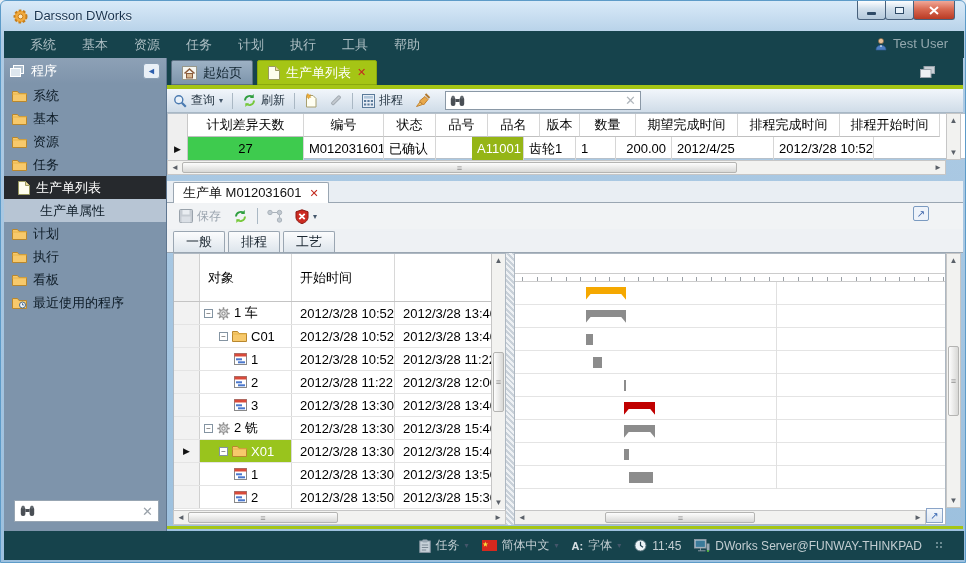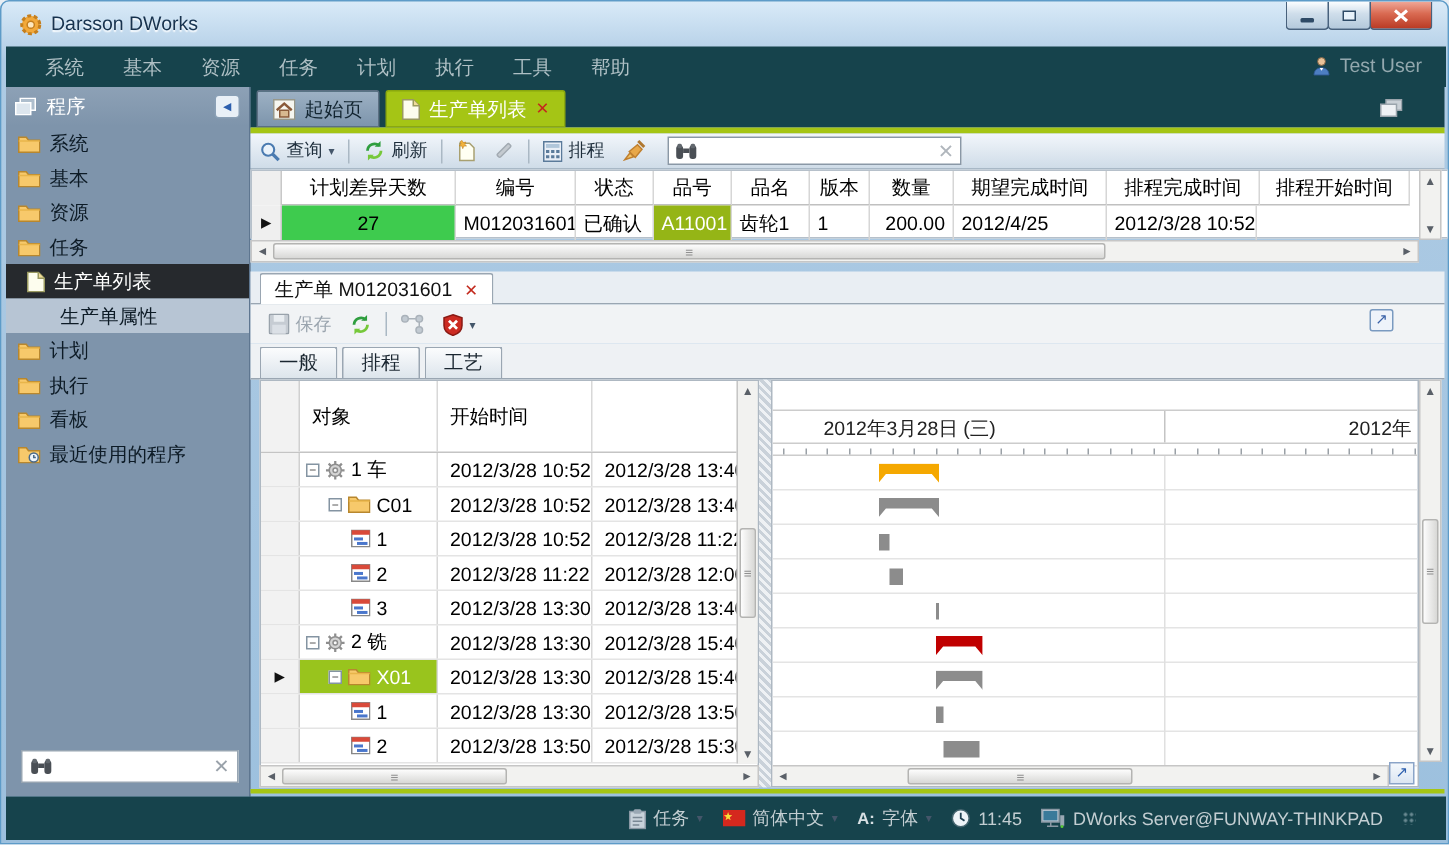--- a/index.html
+++ b/index.html
@@ -50,21 +50,21 @@
   .tb-search input{flex:1;border:none;outline:none;min-width:0;font-size:12px;background:transparent;}
   .tb-search .x{color:#b0b6bc;font-weight:bold;font-size:13px;}
   .dd{font-size:8px;color:#44566a;}
   
   .grid{position:absolute;left:166px;top:112px;width:914px;height:46px;background:#fff;border:1px solid #b6c0ca;border-right:none;}
   .grid-hdr,.grid-row{display:flex;height:23px;}
   .gcell{flex:none;border-right:1px solid #d6d6d6;display:flex;align-items:center;padding:0 5px;font-size:13px;white-space:nowrap;overflow:hidden;}
   .grid-hdr .gcell{border-bottom:1px solid #c0c0c0;justify-content:center;color:#000;}
   .gind{width:20px;flex:none;background:#efefef;border-right:1px solid #c8c8c8;display:flex;align-items:center;justify-content:center;font-size:9px;color:#111;}
   .cell-green{background:#3ecb4e;justify-content:center;color:#000;}
-  .cell-olive{background:#95b516;color:#fff;}
+  .cell-olive{background:#95b516;color:#fff;margin-left:36px;}
   .cell-num{justify-content:flex-end;}
   .vscroll{position:absolute;background:#f2f2f0;border:1px solid #c6c6c6;display:flex;flex-direction:column;align-items:center;
     justify-content:space-between;font-size:8px;color:#5a6068;padding:2px 0;}
   .hscroll{position:absolute;height:15px;background:#f2f2f0;border:1px solid #c6c6c6;display:flex;align-items:center;
     font-size:8px;color:#5a6068;padding:0 3px;}
   .hthumb{height:11px;background:linear-gradient(#fdfdfd,#d8d8d6);border:1px solid #b4b4b2;border-radius:2px;
     display:flex;align-items:center;justify-content:center;color:#909090;font-size:9px;}
   .vthumb{width:11px;background:linear-gradient(90deg,#fdfdfd,#d8d8d6);border:1px solid #b4b4b2;border-radius:2px;
     display:flex;align-items:center;justify-content:center;color:#909090;font-size:9px;}
   
@@ -661,25 +661,20 @@
           <span>≡</span>
         </div>
       <span style="margin-left:auto;">►</span>
     </div>
   </div>
 
   <div class="vsplit"></div>
 
   <div class="gantt">
     <div class="g-band1"></div>
-    <div class="g-band2">
-      <span class="g-day">2012年3月28日 (三)</span>
-      <span class="g-next">2012年</span>
-      <span class="g-divider" style="left: 261px;"></span>
-    </div>
     <div class="g-ticks">
         <span class="g-tick" style="left: 7px;"></span>
         <span class="g-tick" style="left: 21.5px;"></span>
         <span class="g-tick" style="left: 36px;"></span>
         <span class="g-tick" style="left: 50.5px;"></span>
         <span class="g-tick" style="left: 65px;"></span>
         <span class="g-tick" style="left: 79.5px;"></span>
         <span class="g-tick" style="left: 94px;"></span>
         <span class="g-tick" style="left: 108.5px;"></span>
         <span class="g-tick" style="left: 123px;"></span>

